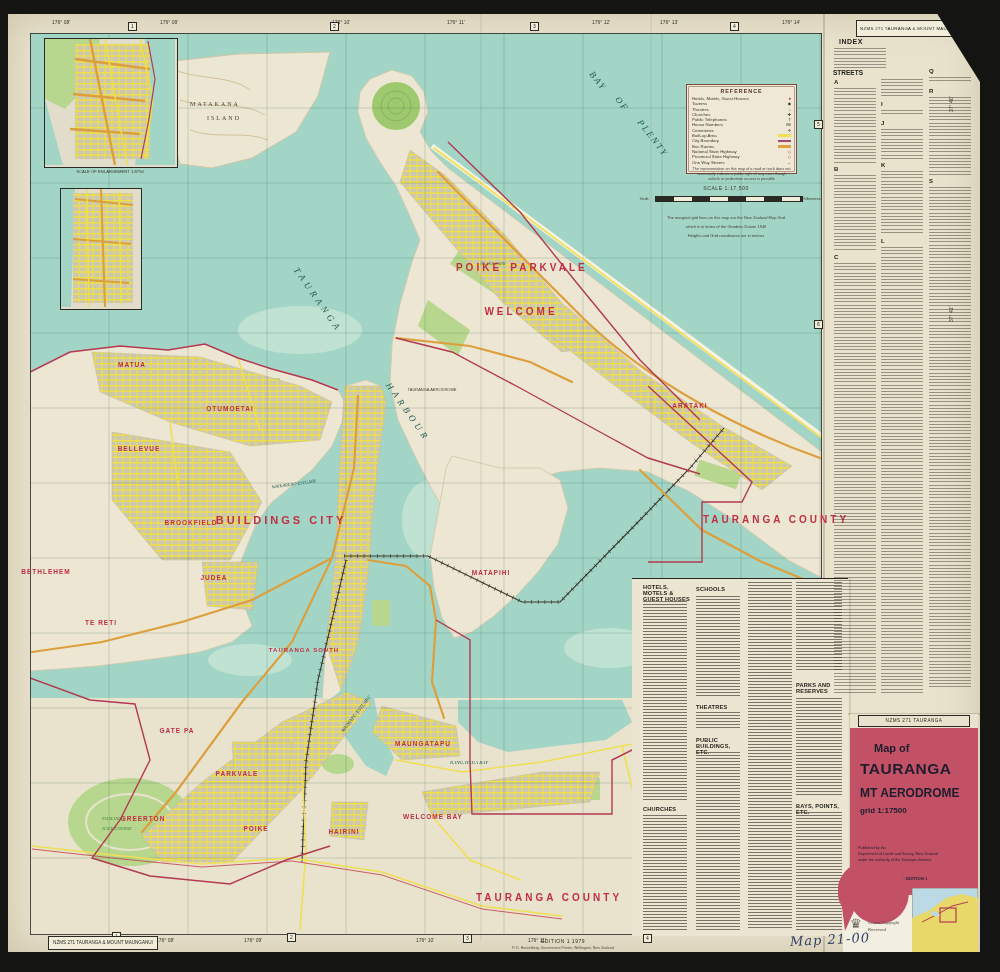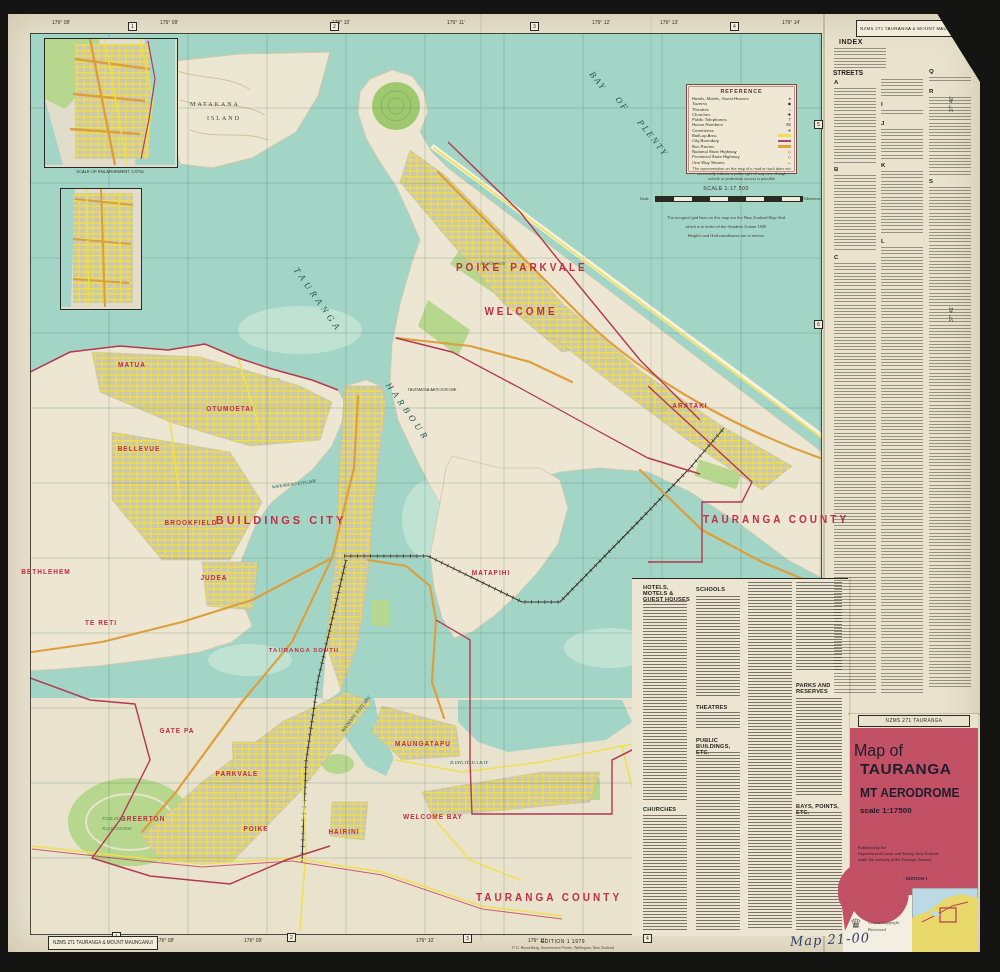--- a/index.html
+++ b/index.html
@@ -351,24 +351,24 @@
   <div class="fp-light" style="left:929px;top:77px;width:42px;height:6px;"></div>
   <div class="idxletter" style="left:929px;top:88px;">R</div>
   <div class="fp-light" style="left:929px;top:97px;width:42px;height:78px;"></div>
   <div class="idxletter" style="left:929px;top:178px;">S</div>
   <div class="fp-light" style="left:929px;top:187px;width:42px;height:500px;"></div>
 
   <div class="abs" style="left:850px;top:714px;width:128px;height:14px;background:#e9e2cc;">
     <div style="margin:1px 8px;border:1px solid #2a2a24;font-size:4.6px;line-height:10px;text-align:center;color:#2a2a24;letter-spacing:.5px;">NZMS 271 TAURANGA</div>
   </div>
   <div class="abs" style="left:850px;top:728px;width:128px;height:170px;background:#c25166;border-radius:0 0 2px 2px;">
-    <div style="position:absolute;left:4px;top:14px;font-size:16px;font-weight:normal;color:#1d1d2e;">Map of</div>
+    <div style="position:absolute;left:24px;top:14px;font-size:11px;font-weight:bold;color:#1d1d2e;">Map of</div>
     <div style="position:absolute;left:10px;top:32px;font-size:15.5px;font-weight:bold;letter-spacing:.5px;color:#1d1d2e;">TAURANGA</div>
     <div style="position:absolute;left:10px;top:58px;font-size:12px;font-weight:bold;color:#1d1d2e;">MT AERODROME</div>
-    <div style="position:absolute;left:10px;top:78px;font-size:8px;font-weight:bold;color:#1d1d2e;">scale  1:17500</div>
+    <div style="position:absolute;left:10px;top:78px;font-size:8px;font-weight:bold;color:#1d1d2e;">grid  1:17500</div>
     <div style="position:absolute;left:8px;top:118px;font-size:3.8px;color:#2a2330;">Published by the</div>
     <div style="position:absolute;left:8px;top:124px;font-size:3.8px;color:#2a2330;">Department of Lands and Survey, New Zealand</div>
     <div style="position:absolute;left:8px;top:130px;font-size:3.8px;color:#2a2330;">under the authority of the Surveyor-General</div>
     <div style="position:absolute;left:8px;top:148px;font-size:4.4px;color:#2a2330;font-weight:bold;">NZMS 271  TAURANGA  EDITION 1</div>
   </div>
 
   <div class="abs" style="left:843px;top:895px;width:135px;height:60px;background:#f2eee2;"></div>
   <svg class="abs" style="left:838px;top:860px;" width="88" height="78" viewBox="0 0 88 78">
     <path d="M42,4 a30,30 0 1,1 -26,47 l-9,20 -3,-24 a30,30 0 0,1 38,-43 z" fill="#c25166"></path>
   </svg>

